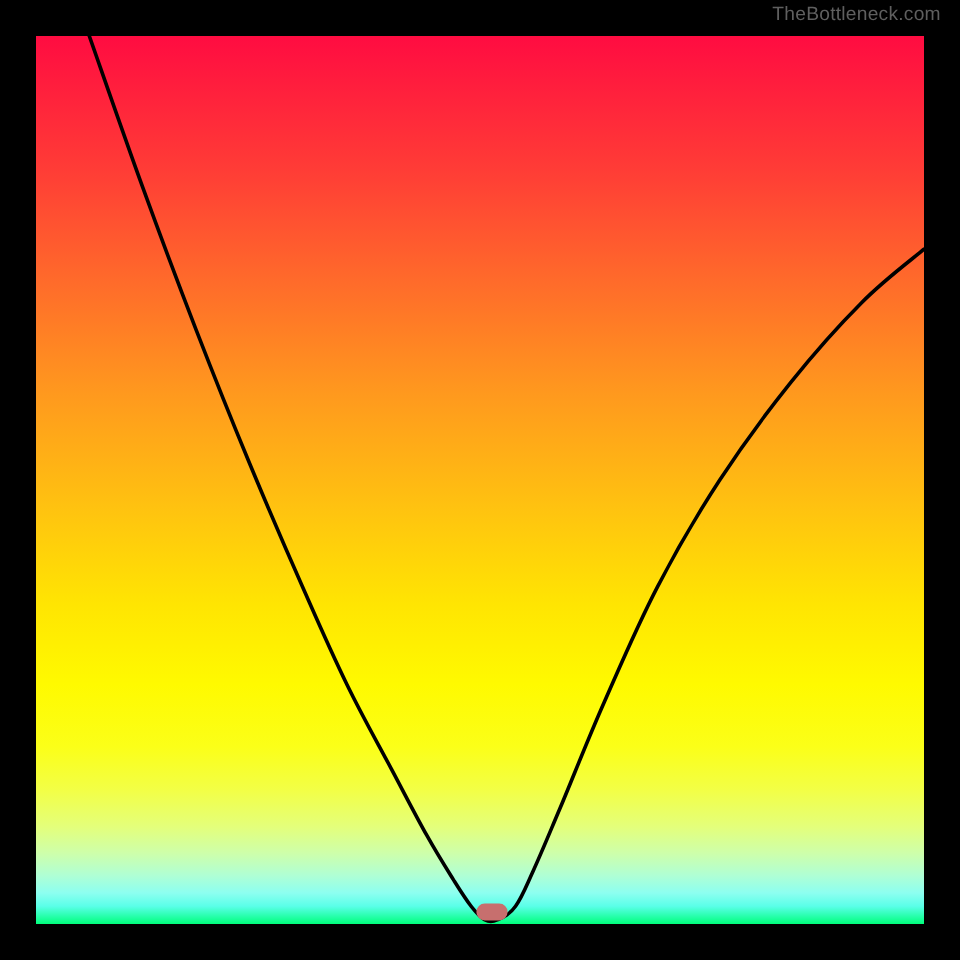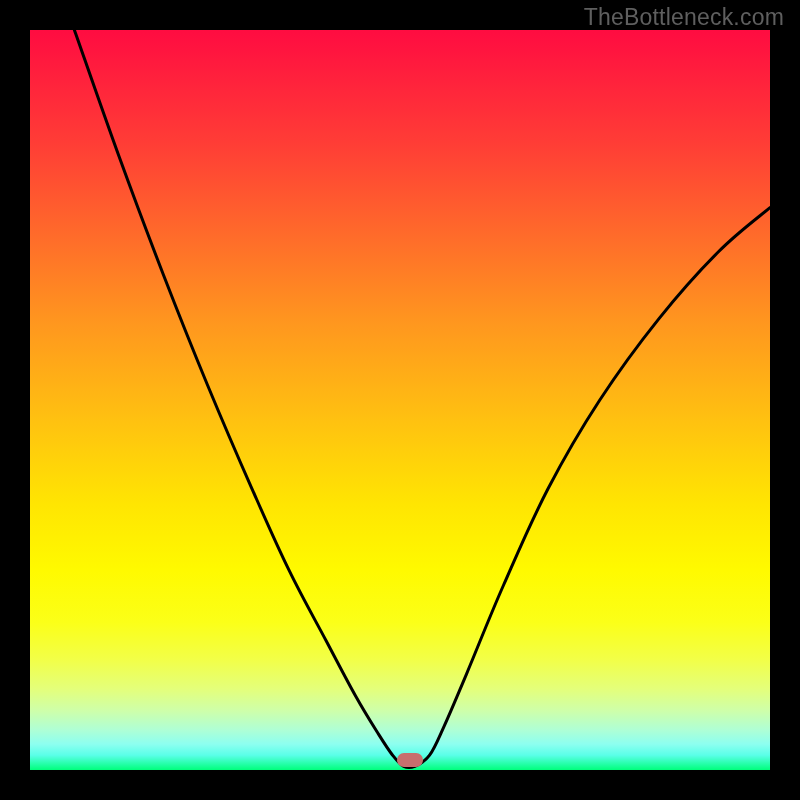--- a/index.html
+++ b/index.html
@@ -39,21 +39,21 @@
       #8dfff0 96.5%,
       #5affe8 98%,
       #00ff7c 100%
     );
   }
   .watermark {
     position: absolute;
     top: 4px;
     right: 16px;
     font-family: Arial, Helvetica, sans-serif;
-    font-size: 23px;
+    font-size: 16px;
     color: #5f5f5f;
     font-weight: 500;
     letter-spacing: 0.2px;
     margin-left: 42px;
   }
   svg.curve {
     position: absolute;
     left: 0;
     top: 0;
     width: 740px;

